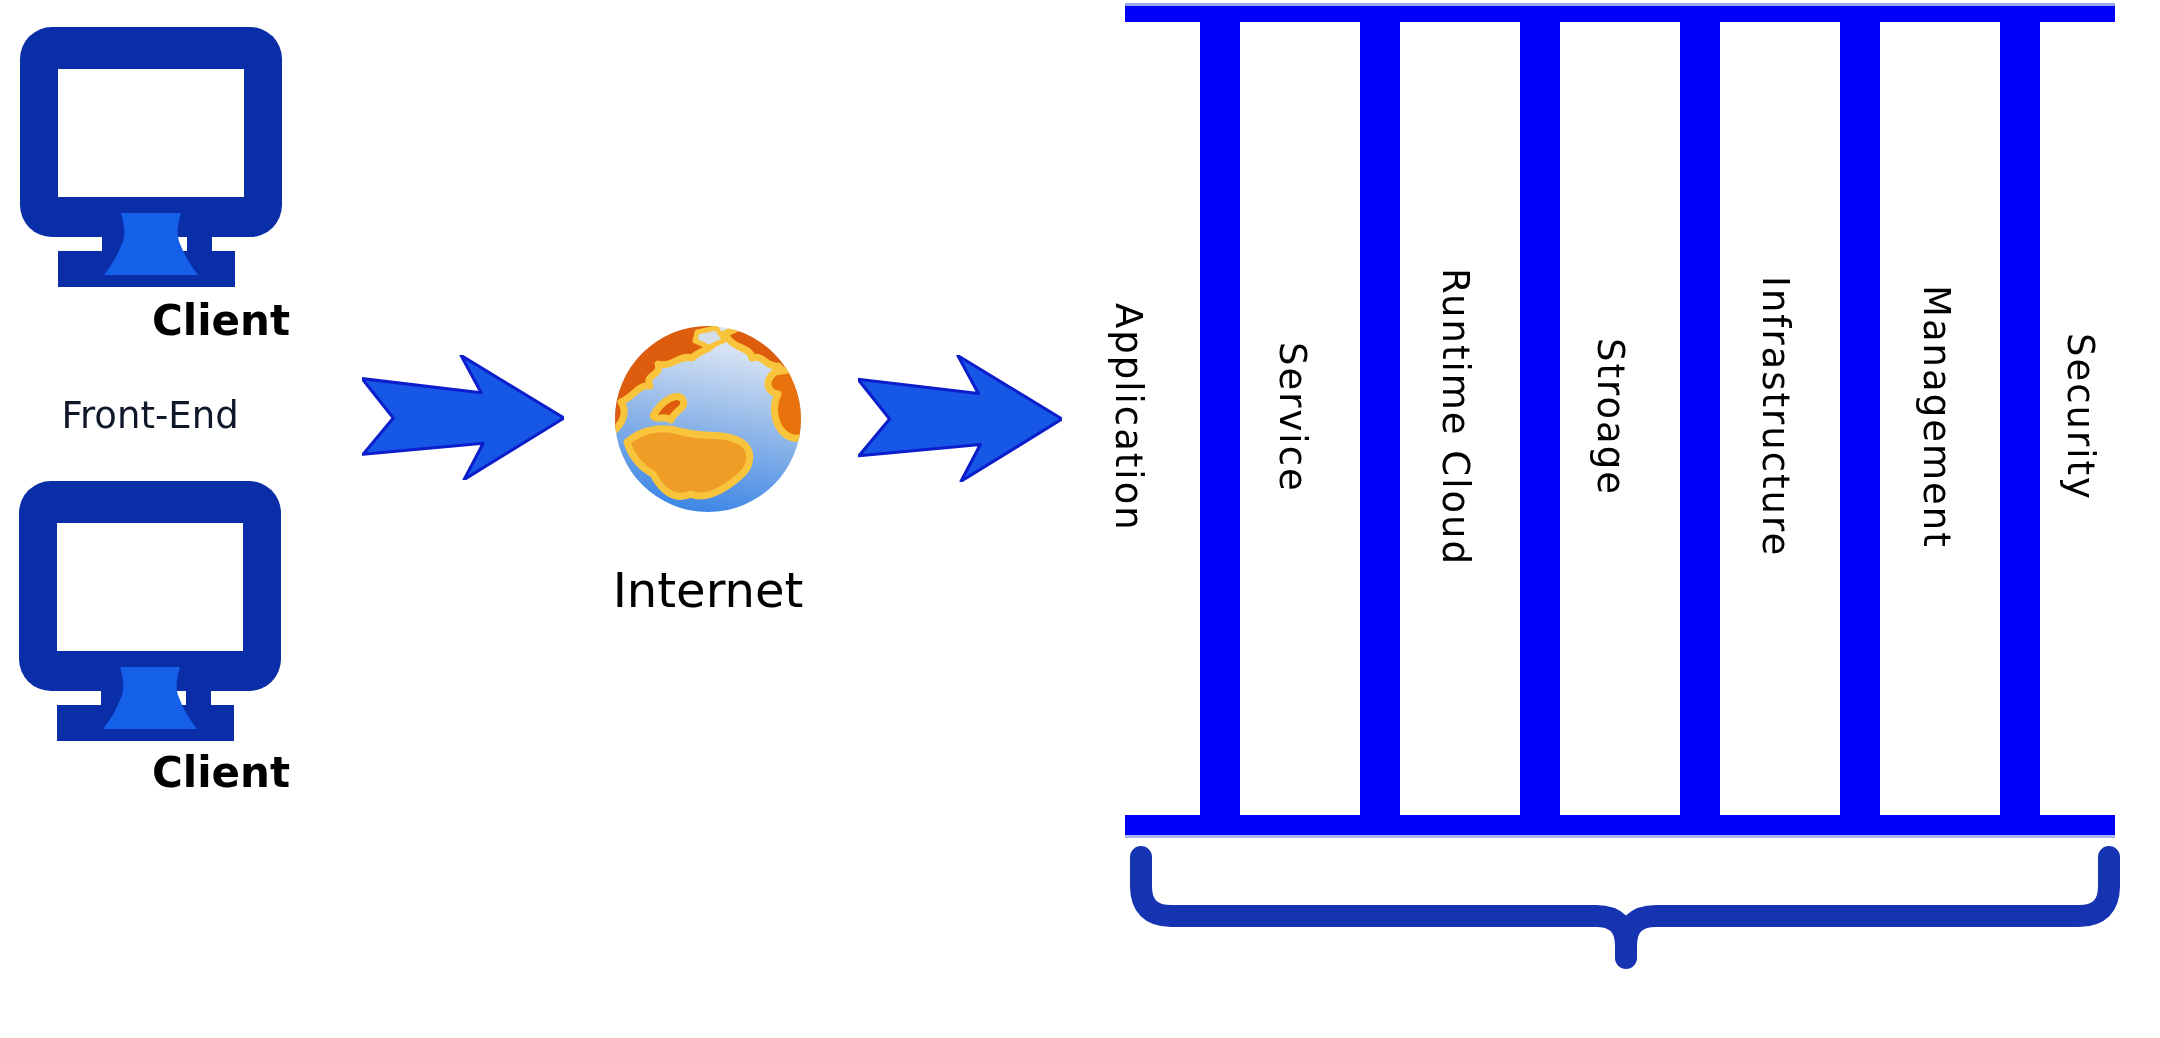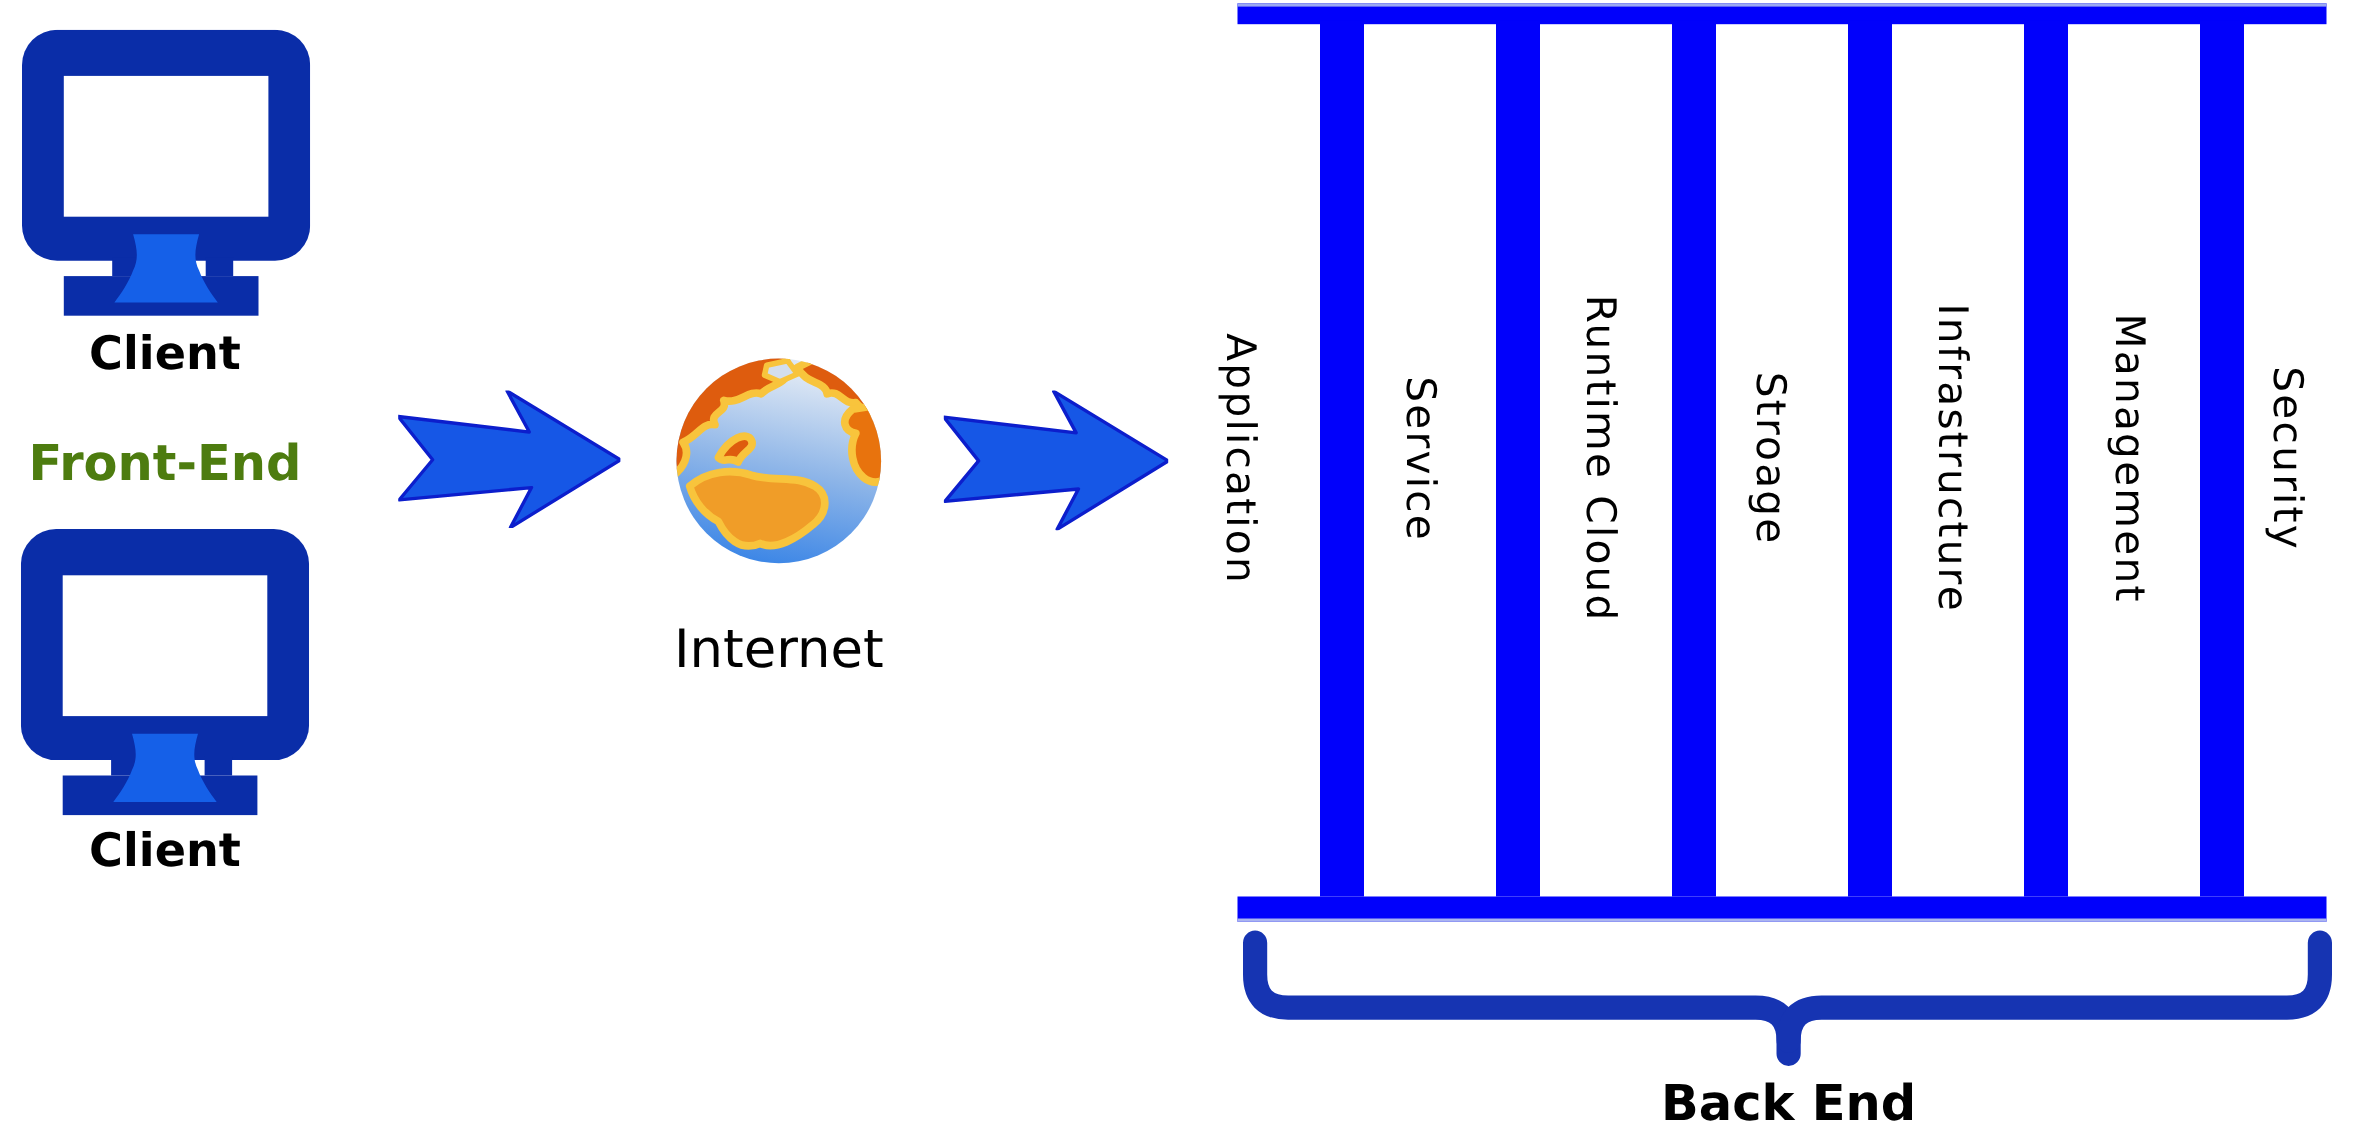--- a/index.html
+++ b/index.html
@@ -1,23 +1,23 @@
 <!DOCTYPE html>
 <html><head>
 <meta charset="utf-8">
 <style>
   html,body{margin:0;padding:0;background:#fff;}
   .stage{position:relative;width:2160px;height:1038px;background:#ffffff;overflow:hidden;
          font-family:"DejaVu Sans","Liberation Sans",sans-serif;}
   .abs{position:absolute;}
   
-  .client-label{position:absolute;width:280px;text-align:center;font-weight:bold;
+  .client-label{position:absolute;width:280px;text-align:right;font-weight:bold;
                 font-size:42px;color:#000;letter-spacing:0px;}
-  .section-label{position:absolute;width:300px;text-align:center;font-weight:bold;
-                 font-size:45px;color:#4d7c0f;}
+  .section-label{position:absolute;width:300px;text-align:center;font-weight:normal;
+                 font-size:37px;color:#0f172a;}
   .internet-label{position:absolute;width:300px;text-align:center;font-weight:normal;
                   font-size:48px;color:#000;}
   
   .hbar{position:absolute;background:#0101fb;}
   .hbar.top{left:1125px;top:3px;width:990px;height:16px;border-top:3px solid #9aa8f2;}
   .hbar.bottom{left:1125px;top:815px;width:990px;height:20px;border-bottom:3px solid #aab4f0;}
   .vbar{position:absolute;top:19px;width:40px;height:796px;background:#0101fb;}
   .layer-label{position:absolute;top:19px;height:796px;width:64px;
                display:flex;align-items:center;justify-content:center;
                writing-mode:vertical-rl;text-orientation:mixed;
@@ -106,15 +106,14 @@
   <div class="layer-label" style="left:1743px;">Infrastructure</div>
   <div class="layer-label" style="left:1904px;">Management</div>
   <div class="layer-label" style="left:2048px;">Security</div>
 
   <svg class="abs" style="left:1120px;top:840px;" width="1000" height="140" viewBox="0 0 1000 140">
     <g fill="none" stroke="#1634b2" stroke-width="22" stroke-linecap="round">
       <path d="M21,17 L21,46 Q21,76 51,76 L476,76 Q506,76 506,106 L506,118"></path>
       <path d="M506,106 Q506,76 536,76 L959,76 Q989,76 989,46 L989,17"></path>
     </g>
   </svg>
-  <div class="backend-label">Back End</div>
 
 </div>
 
 </body></html>

